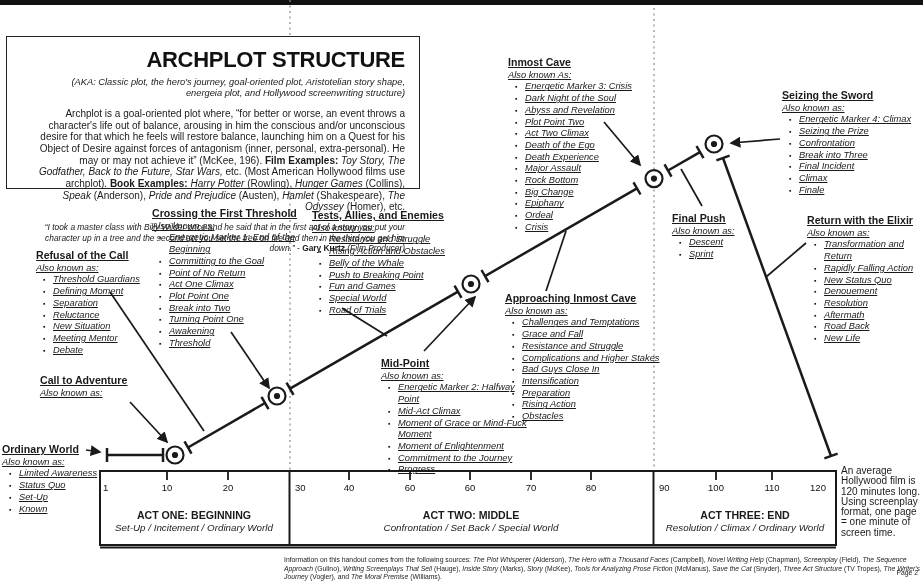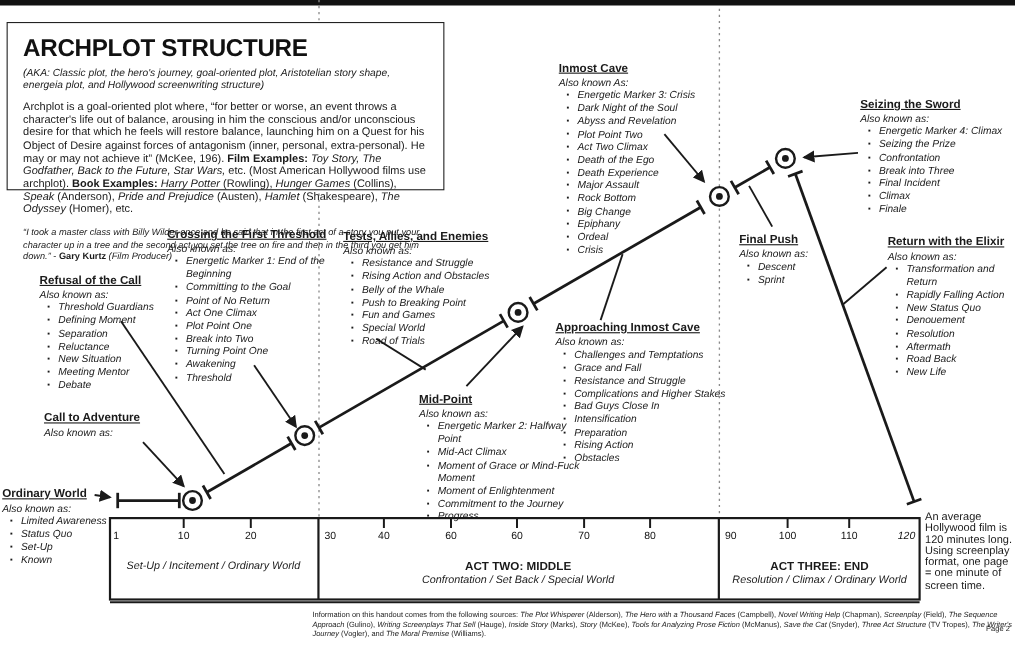--- a/index.html
+++ b/index.html
@@ -6,51 +6,51 @@
   body{
     width:923px;height:588px;position:relative;overflow:hidden;
     background:#ffffff;color:#1a1a1a;
     font-family:"Liberation Sans",sans-serif;
   }
   .abs{position:absolute;}
   #top-bar{left:0;top:0;width:923px;height:5px;background:#111;}
   #diagram-svg{left:0;top:0;z-index:1;}
   
   #title-box{
-    left:6px;top:20px;width:368px;height:129px;
+    left:6px;top:36px;width:368px;height:129px;
     background:#fff;border:1.6px solid #222;
-    padding:10px 14px 12px 14px;z-index:2;
+    padding:10px 14px 12px 30px;z-index:2;text-align:right;
   }
   #title-box h1{
     margin:0 0 4px 0;font-size:22px;letter-spacing:-0.3px;
     font-weight:bold;color:#111;
   }
   .subtitle{font-size:9.3px;font-style:italic;line-height:11.4px;margin-bottom:8px;}
   .paragraph{font-size:10px;line-height:11.7px;margin-bottom:9px;}
   .quote{font-size:8.4px;line-height:10.6px;}
   
-  .stage{z-index:2;}
+  .stage{z-index:2;text-decoration:underline;}
   .stage-title{
     font-size:10.6px;font-weight:bold;text-decoration:underline;
     margin-bottom:2px;white-space:nowrap;
   }
   .stage-also{font-size:9.3px;font-style:italic;line-height:11.4px;}
   .stage-list{
     margin:0;padding:0 0 0 17px;list-style:none;
     font-size:9.3px;font-style:italic;line-height:11.7px;
   }
   .stage-list li{position:relative;}
   .stage-list li::before{
     content:"▪";position:absolute;left:-10px;top:0;
     font-size:7px;font-style:normal;
   }
   
   .minute{z-index:2;font-size:9.5px;color:#111;}
   .minute.c{width:26px;text-align:center;}
-  .minute.r{width:28px;text-align:right;font-style:italic;}
+  .minute.r{width:28px;text-align:center;}
   .act{z-index:2;text-align:center;}
   .act-name{font-size:10.6px;font-weight:bold;line-height:13px;}
   .act-sub{font-size:9.8px;font-style:italic;line-height:12px;}
   #side-note{
     left:841px;top:466px;width:80px;z-index:2;
     font-size:10px;line-height:10.3px;
   }
   
   #sources{
     left:284px;top:556px;width:638px;z-index:2;
@@ -335,20 +335,21 @@
 <span class="minute abs c" style="left:397px;top:482px;">60</span>
 <span class="minute abs c" style="left:457px;top:482px;">60</span>
 <span class="minute abs c" style="left:518px;top:482px;">70</span>
 <span class="minute abs c" style="left:578px;top:482px;">80</span>
 <span class="minute abs" style="left:659px;top:482px;">90</span>
 <span class="minute abs c" style="left:703px;top:482px;">100</span>
 <span class="minute abs c" style="left:759px;top:482px;">110</span>
 <span class="minute abs r" style="left:804px;top:482px;">120</span>
 
 <div class="act abs" style="left:102px;top:509px;width:184px;">
+  <div class="act-name">ACT ONE: BEGINNING</div>
   <div class="act-sub">Set-Up / Incitement / Ordinary World</div>
 </div>
 <div class="act abs" style="left:381px;top:509px;width:180px;">
   <div class="act-name">ACT TWO: MIDDLE</div>
   <div class="act-sub">Confrontation / Set Back / Special World</div>
 </div>
 <div class="act abs" style="left:655px;top:509px;width:180px;">
   <div class="act-name">ACT THREE: END</div>
   <div class="act-sub">Resolution / Climax / Ordinary World</div>
 </div>

